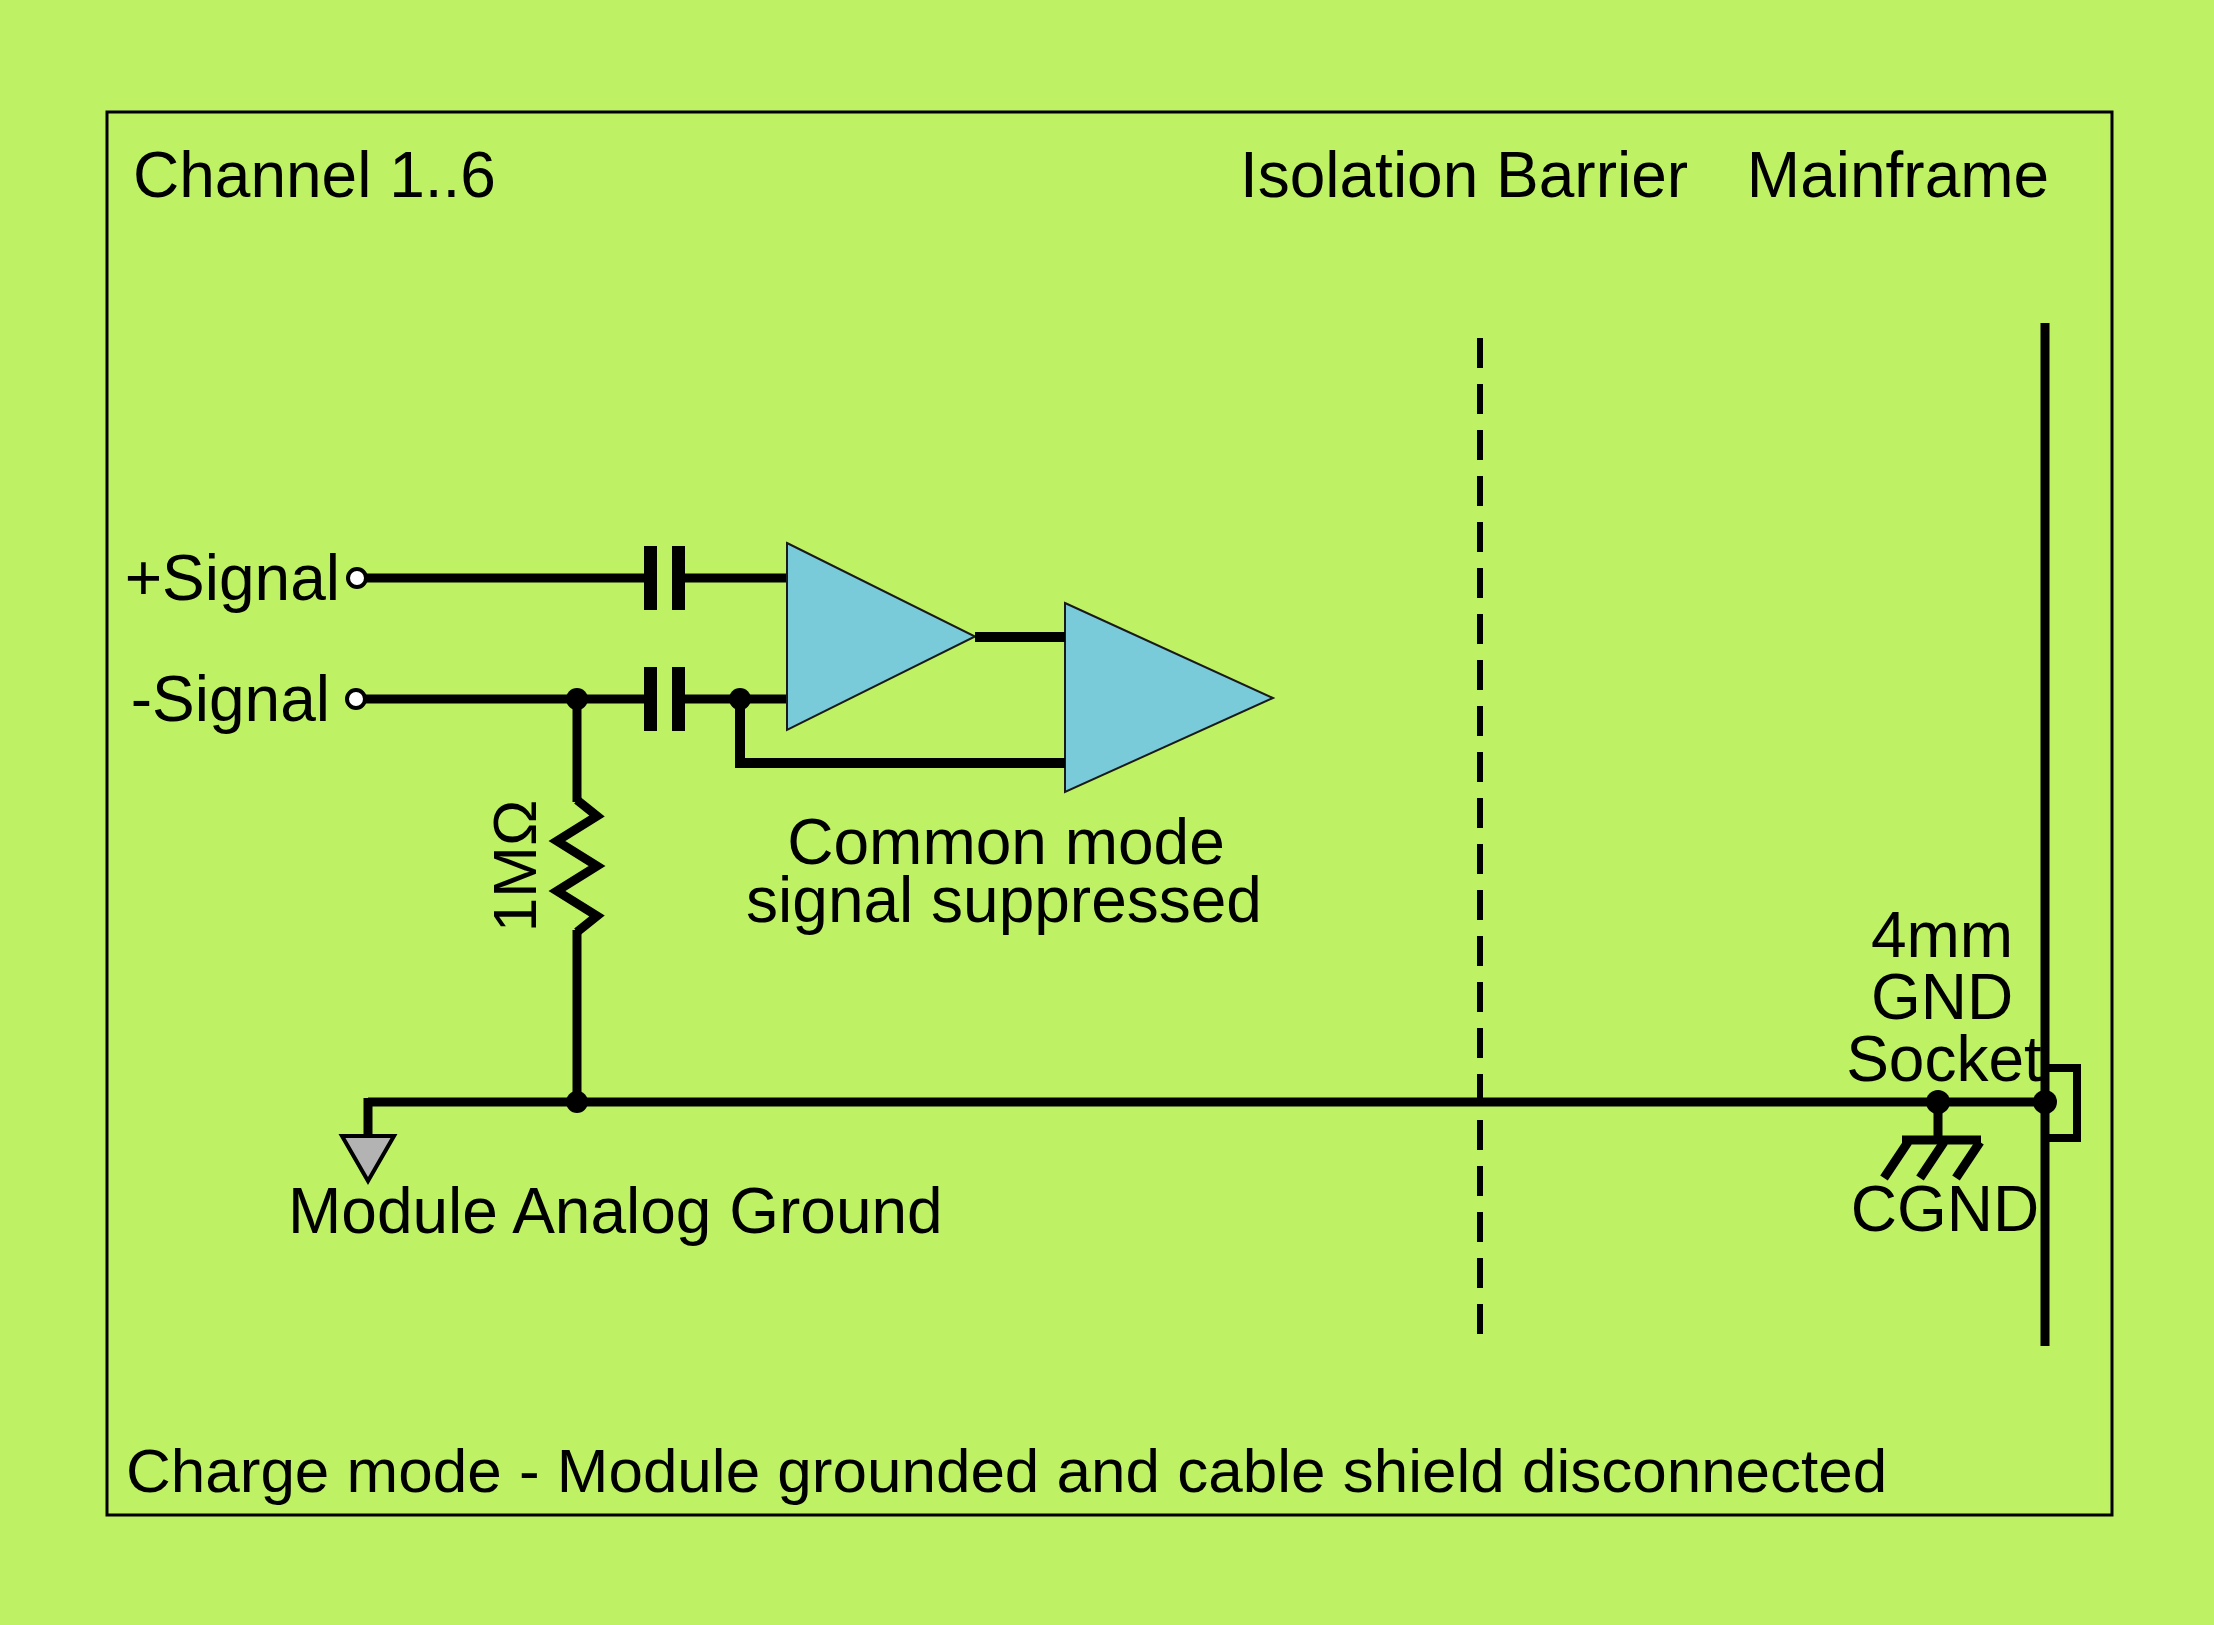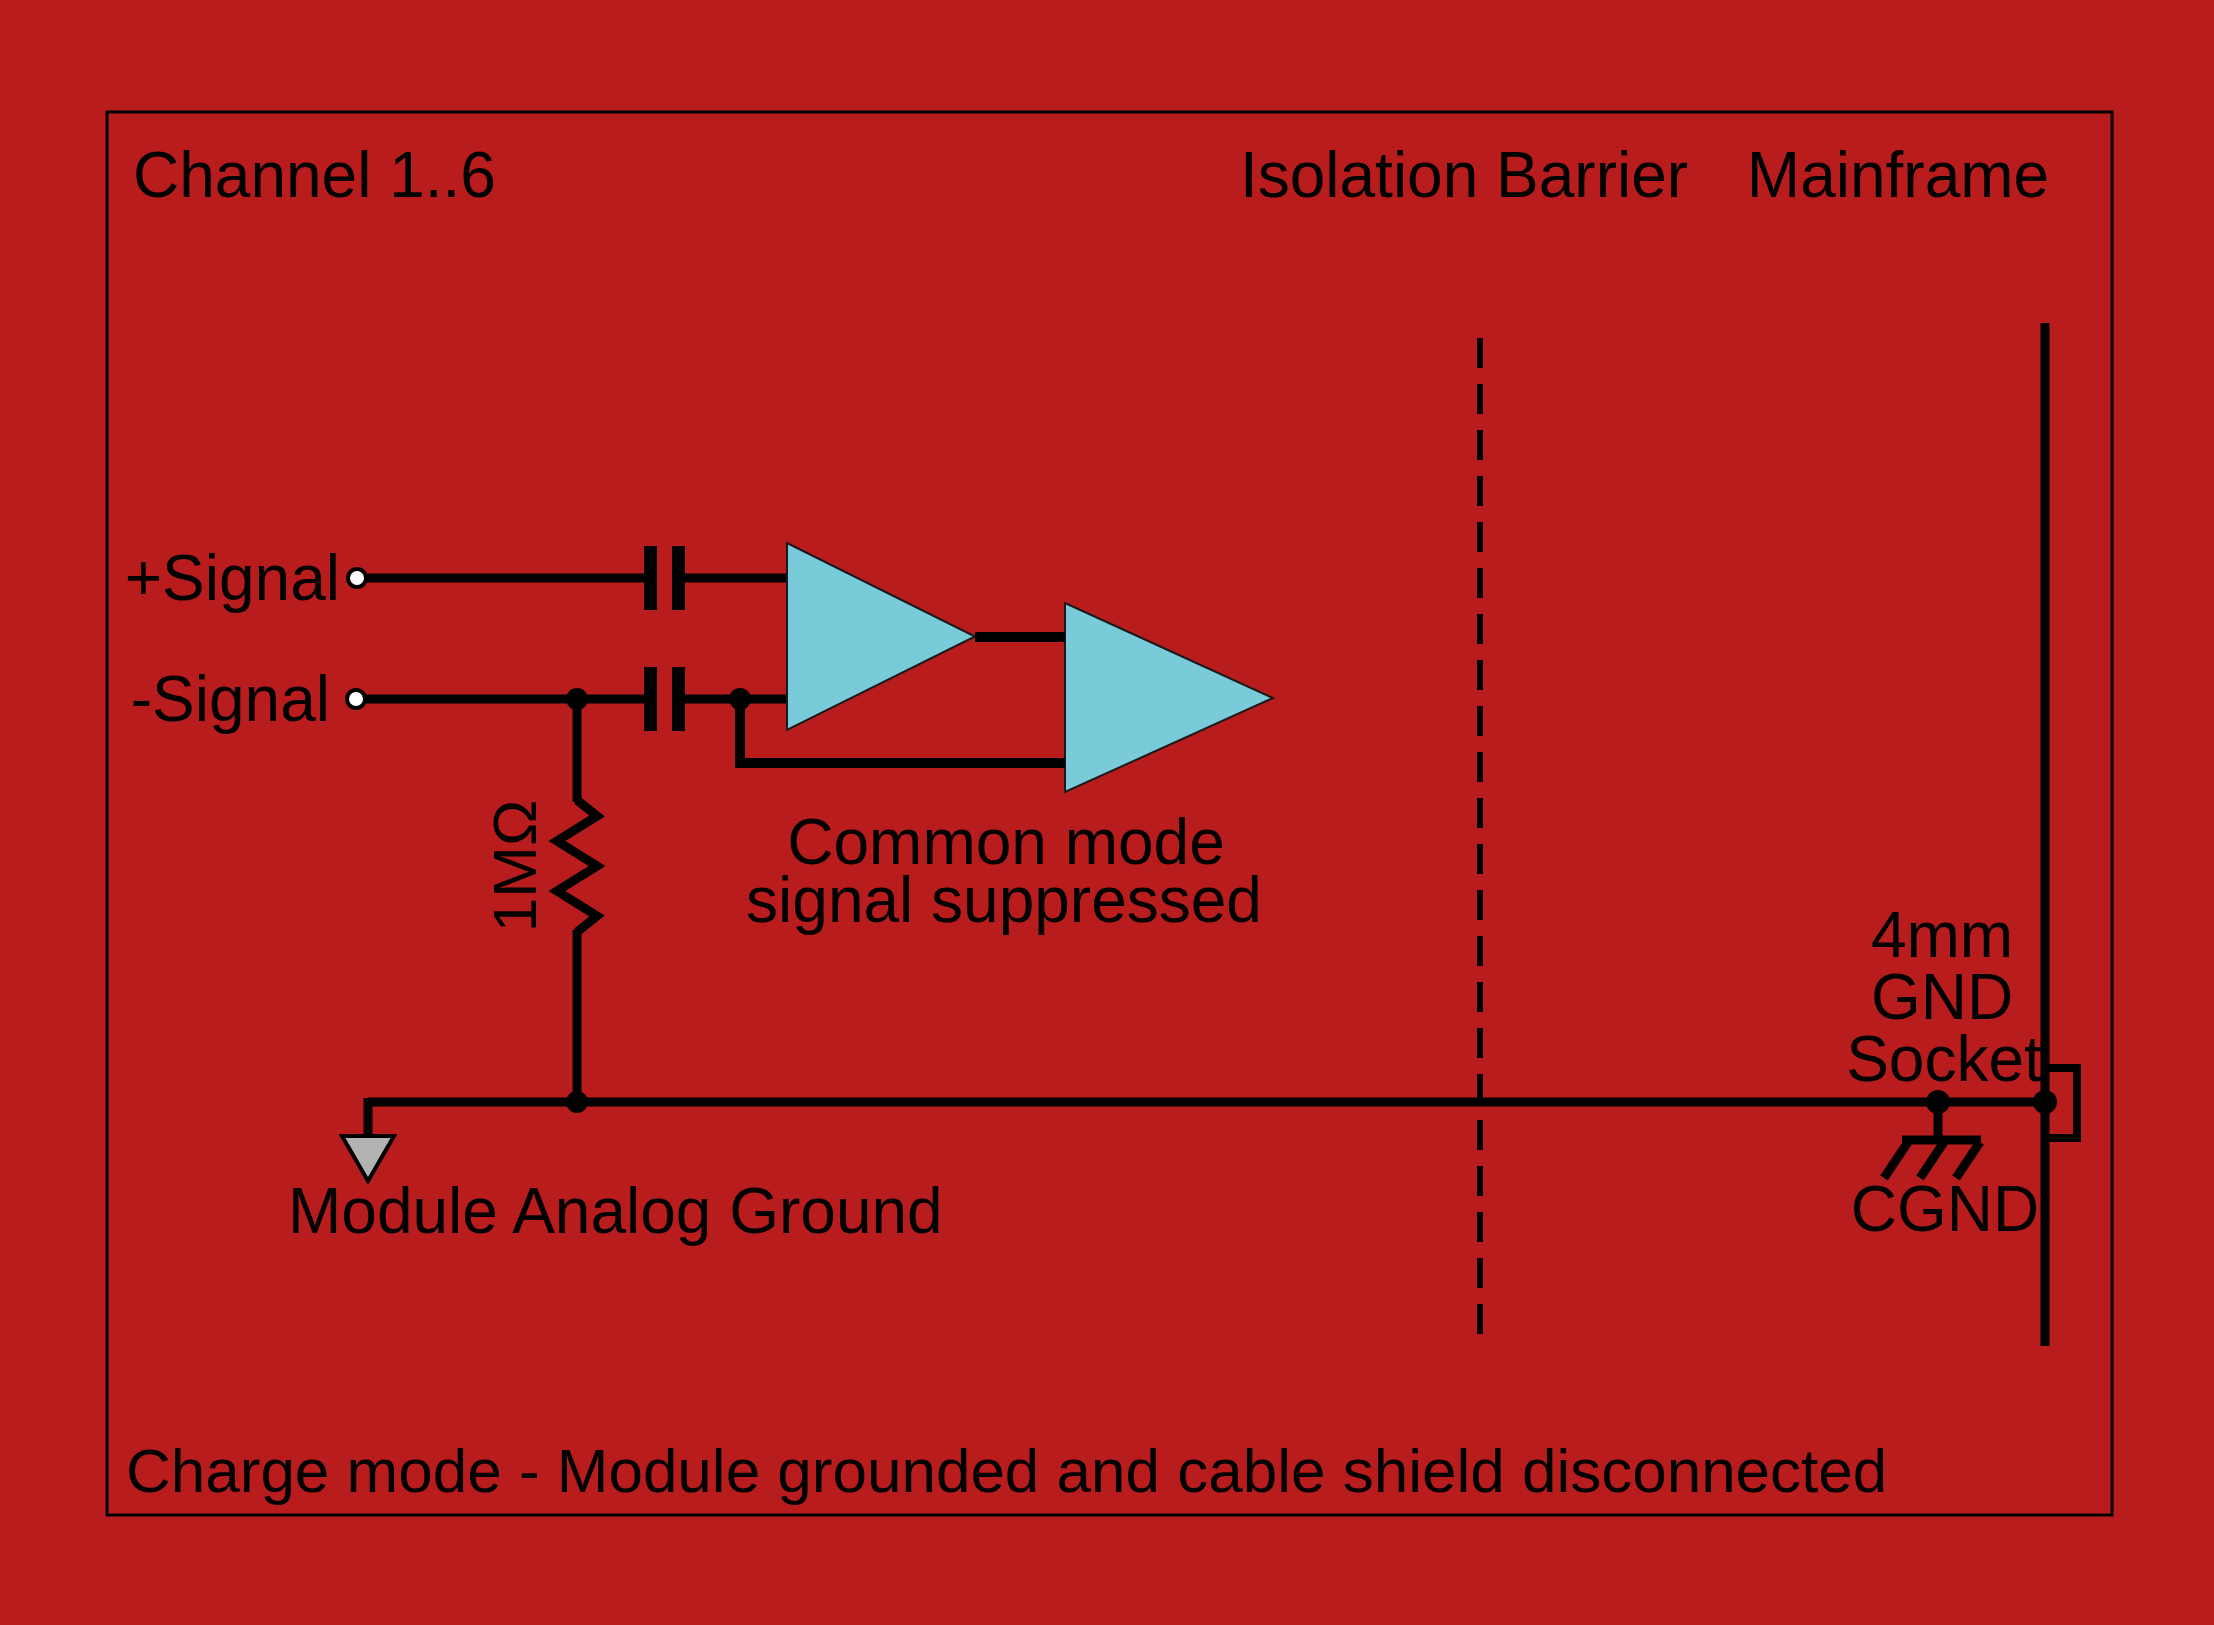--- a/index.html
+++ b/index.html
@@ -7,21 +7,21 @@
     padding: 0;
     background: #ffffff;
     width: 2214px;
     height: 1625px;
     overflow: hidden;
   }
   .stage {
     position: relative;
     width: 2214px;
     height: 1625px;
-    background: #b91c1c;
+    background: #bef264;
   }
   svg {
     display: block;
     font-family: "Liberation Sans", sans-serif;
   }
   text {
     font-family: "Liberation Sans", sans-serif;
     font-size: 64px;
     fill: #000000;
   }

